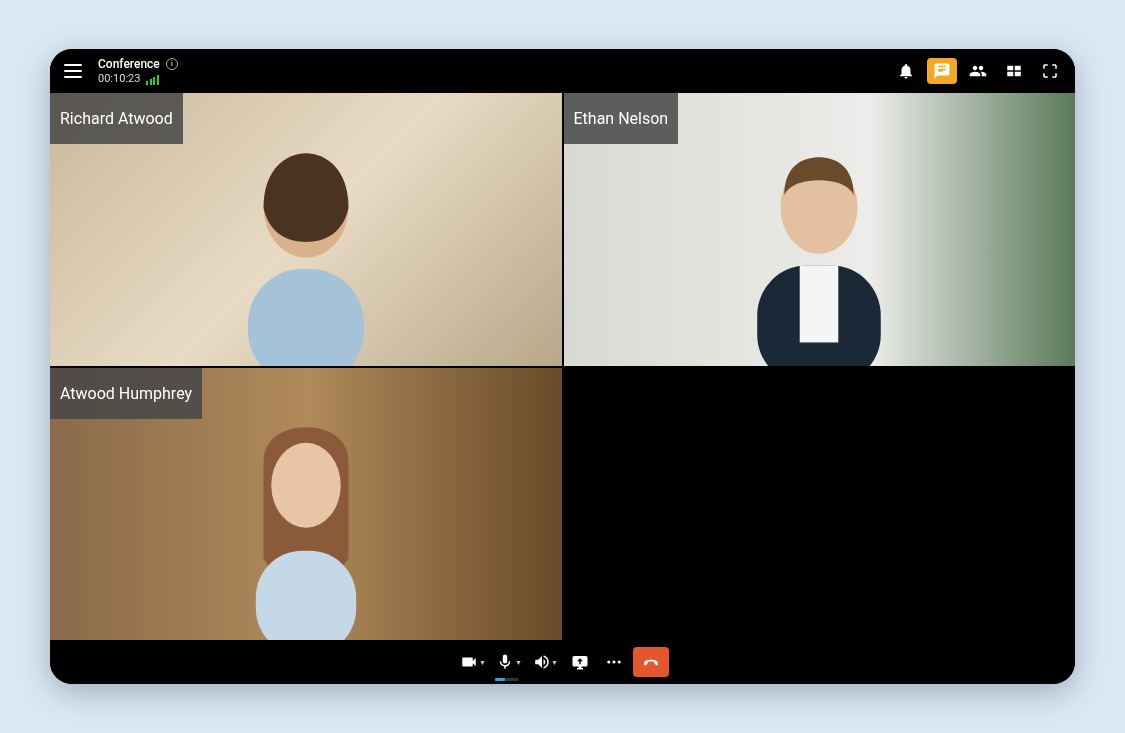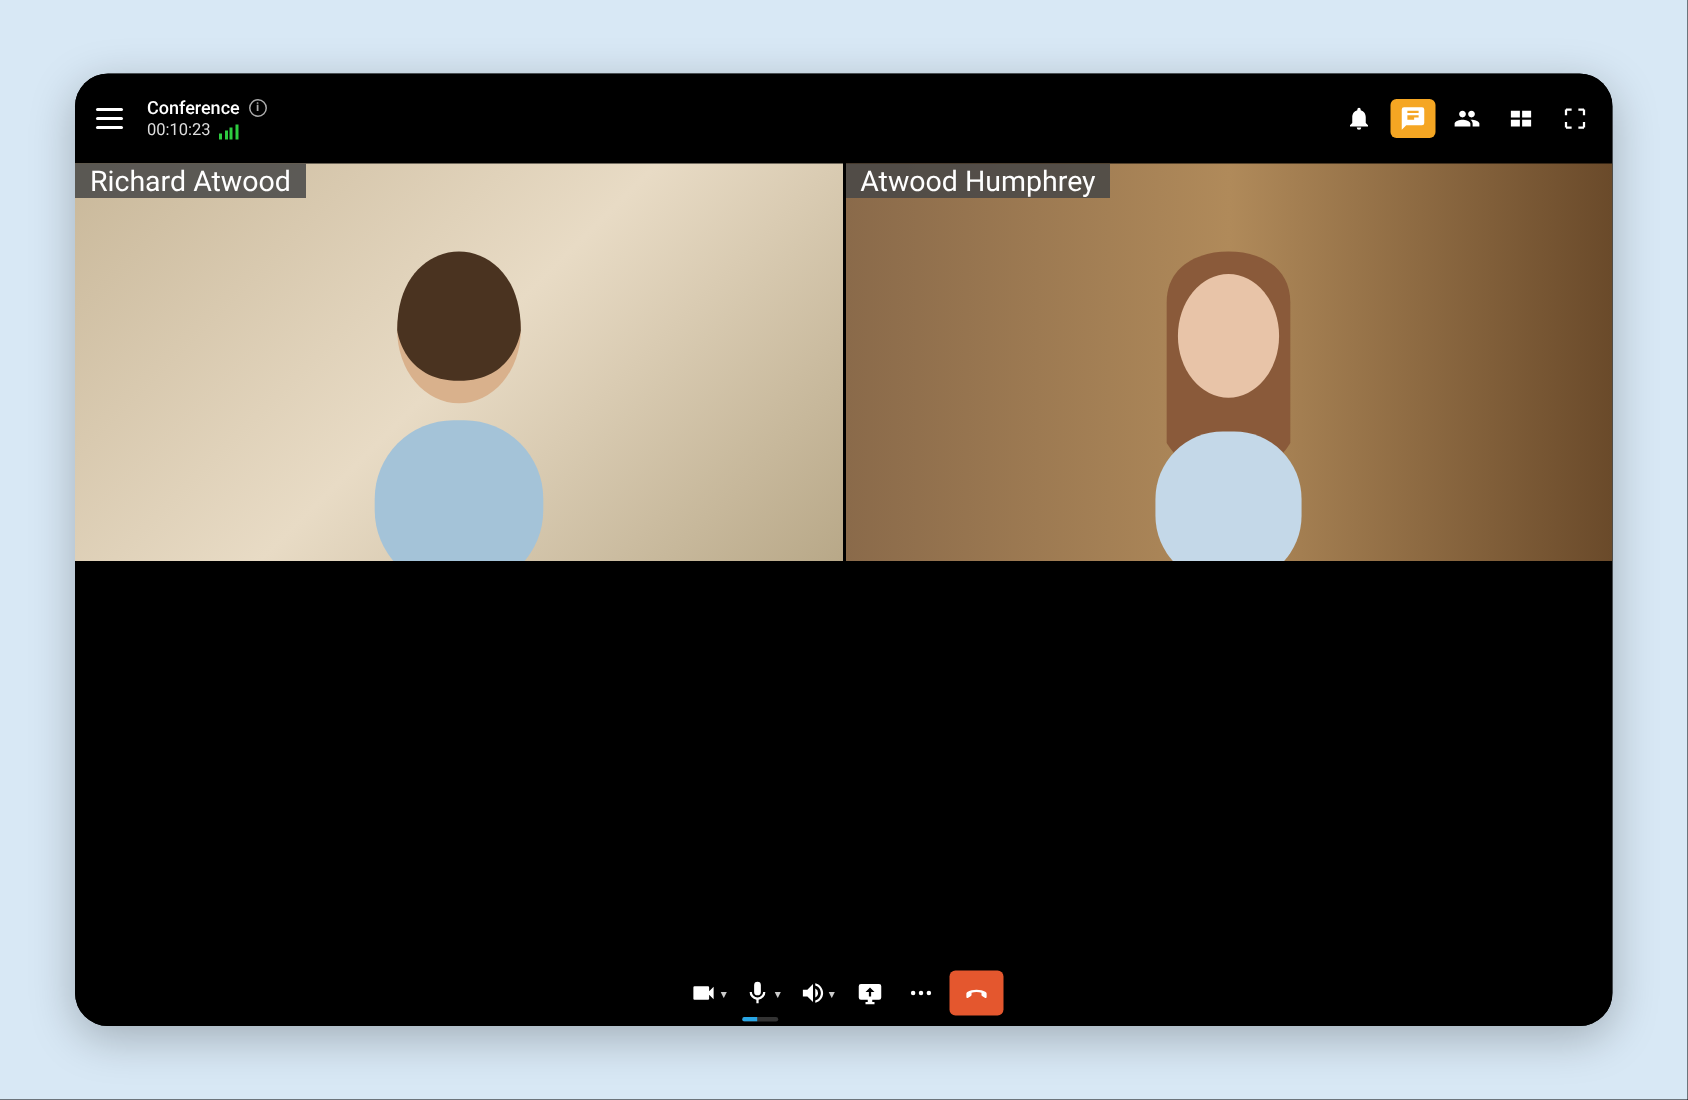--- a/index.html
+++ b/index.html
@@ -16,21 +16,21 @@
     width: 1025px;
     height: 635px;
     background: #000;
     border-radius: 22px;
     overflow: hidden;
     box-shadow: 0 8px 30px rgba(0,0,0,0.25);
     display: flex;
     flex-direction: column;
   }
   .topbar {
-    height: 60px;
+    height: 44px;
     background: #000;
     display: flex;
     align-items: center;
     padding: 0 10px;
     color: #fff;
   }
   .hamburger {
     width: 28px;
     height: 28px;
     display: flex;
@@ -124,22 +124,22 @@
     position: relative;
     overflow: hidden;
     background: #333;
   }
   .tile .name-tag {
     position: absolute;
     top: 0;
     left: 0;
     background: rgba(70,70,70,0.85);
     color: #fff;
-    font-size: 19px;
-    padding: 0 10px;
+    font-size: 16px;
+    padding: 16px 10px;
     z-index: 2;
   }
   
   .tile.p1 { background: linear-gradient(135deg,#c9b89a 0%, #e8dbc5 50%, #b8a888 100%); }
   .tile.p2 { background: linear-gradient(90deg,#d9d9d4 0%, #ececea 60%, #5a7a5a 100%); }
   .tile.p3 { background: linear-gradient(135deg,#e6e4df 0%, #d4d0c8 100%); }
   .tile.p4 { background: linear-gradient(90deg,#8a6a4a 0%, #b08a5a 50%, #6a4a2a 100%); }
   .avatar {
     position: absolute;
     bottom: 0;
@@ -266,20 +266,31 @@
     <div class="tile p1">
       <div class="name-tag">Richard Atwood</div>
       <div class="avatar">
         <svg viewBox="0 0 100 120">
             <ellipse cx="50" cy="38" rx="22" ry="26" fill="#d9b18c"></ellipse>
             <path d="M50 10c-10 0-22 8-22 28 0 0 2 18 22 18s22-18 22-18c0-20-12-28-22-28z" fill="#4a3320"></path>
             <rect x="20" y="70" width="60" height="60" rx="28" fill="#a4c3d8"></rect>
           </svg>
       </div>
     </div>
+    <div class="tile p2">
+      <div class="name-tag">Ethan Nelson</div>
+      <div class="avatar">
+        <svg viewBox="0 0 100 120">
+            <ellipse cx="50" cy="38" rx="20" ry="24" fill="#e3c0a0"></ellipse>
+            <path d="M50 12c-8 0-18 4-18 20 0 0 2-8 18-8s18 8 18 8c0-16-10-20-18-20z" fill="#6a4a2a"></path>
+            <rect x="18" y="68" width="64" height="62" rx="26" fill="#1a2838"></rect>
+            <rect x="40" y="68" width="20" height="40" fill="#f5f5f5"></rect>
+          </svg>
+      </div>
+    </div>
     <div class="tile p4">
       <div class="name-tag">Atwood Humphrey</div>
       <div class="avatar">
         <svg viewBox="0 0 100 120">
             <path d="M28 28c0-12 10-18 22-18s22 6 22 18v50c0 0-6 12-22 12s-22-12-22-12V28z" fill="#8a5a3a"></path>
             <ellipse cx="50" cy="40" rx="18" ry="22" fill="#e8c4a8"></ellipse>
             <rect x="24" y="74" width="52" height="54" rx="24" fill="#c4d8e8"></rect>
           </svg>
       </div>
     </div>

